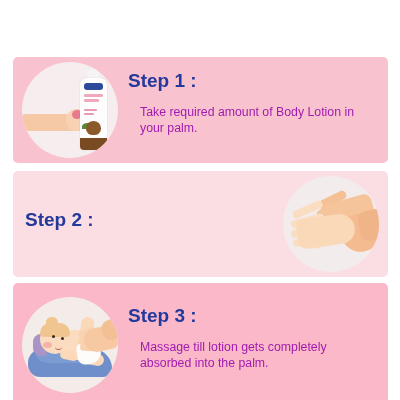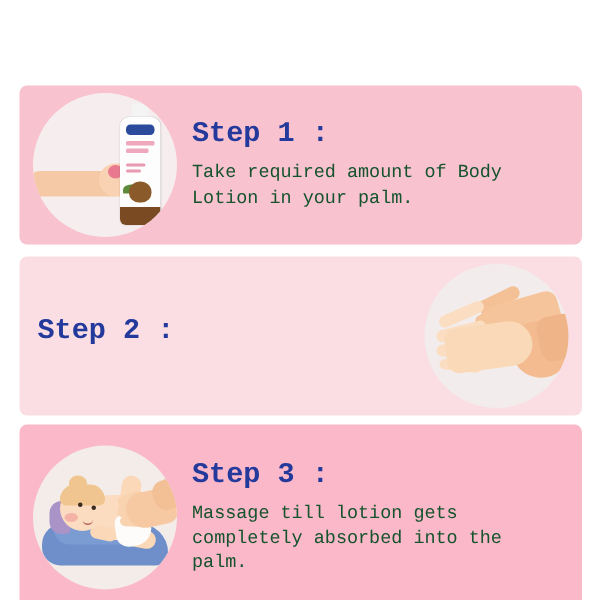--- a/index.html
+++ b/index.html
@@ -23,21 +23,21 @@
     border-radius:5px;
     box-sizing:border-box;
     overflow:hidden;
   }
   .panel-1{top:57px;height:106px;background:#f9c2cf;}
   .panel-2{top:171px;height:106px;background:#fbdde4;}
   .panel-3{top:283px;height:124px;background:#fab8c8;}
 
   .panel-inner{
     position:relative;width:100%;height:100%;
-    display:flex;align-items:center;font-family:Liberation Mono, monospace;
+    display:flex;align-items:center;
   }
   .row-reverse .panel-inner{flex-direction:row-reverse;}
 
   
   .art{
     flex:0 0 auto;
     width:96px;height:96px;
     margin:0 6px 0 9px;
     position:relative;
   }
@@ -56,21 +56,21 @@
     flex:1 1 auto;
     padding-right:10px;
     padding-left:4px;
   }
   .row-reverse .txt{padding-left:12px;padding-right:4px;}
   .step-head{
     font-size:19px;font-weight:bold;color:#23399b;
     margin:0 0 7px 0;line-height:1.1;
   }
   .step-body{
-    font-size:12.3px;color:#14532d;line-height:1.35;margin:0;
+    font-size:12.3px;color:#a21caf;line-height:1.35;margin:12px;
   }
 
   
   .forearm{
     position:absolute;left:-4px;top:52px;
     width:62px;height:17px;
     background:#f6c9a6;border-radius:9px 4px 4px 9px;
   }
   .palm{
     position:absolute;left:44px;top:47px;

